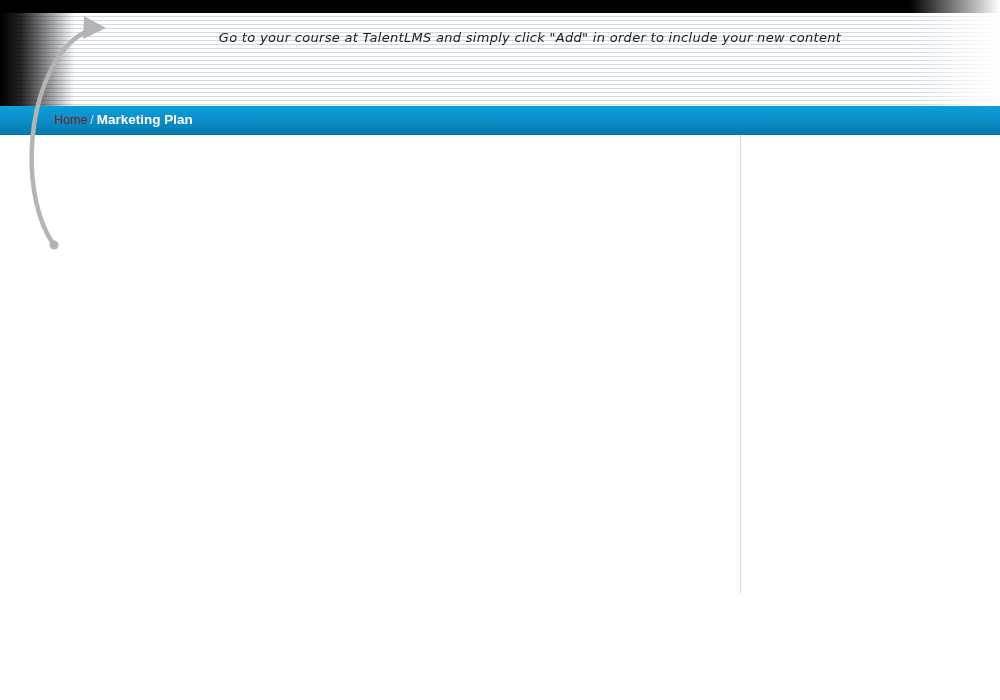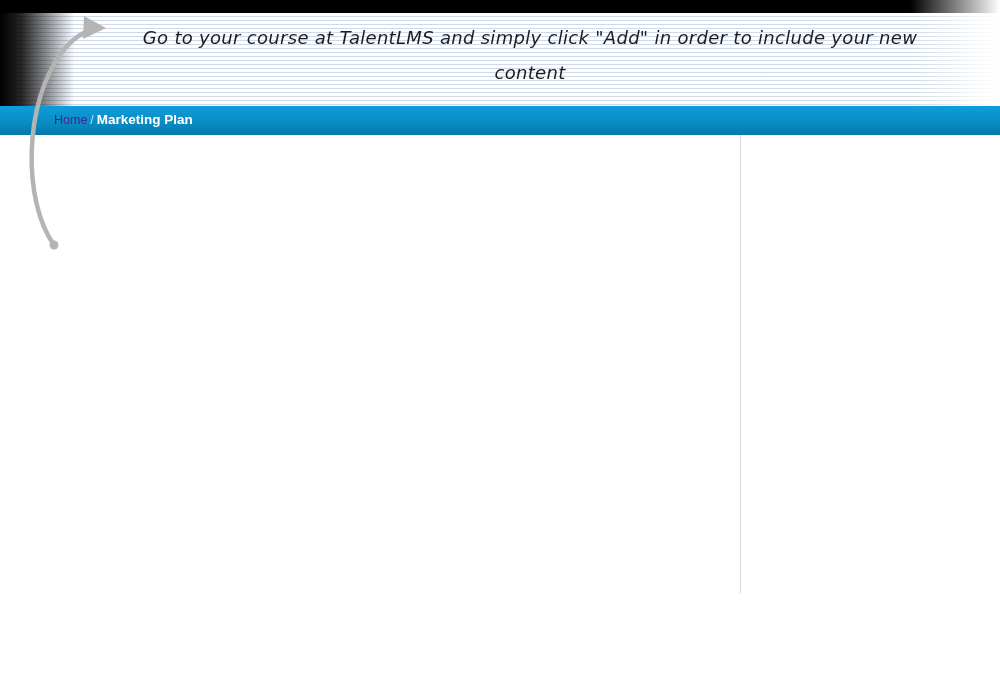--- a/index.html
+++ b/index.html
@@ -59,21 +59,21 @@
   }
 
   .annotation {
     position: absolute;
     left: 130px;
     top: 20px;
     width: 800px;
     text-align: center;
     font-family: "DejaVu Sans", sans-serif;
     font-style: italic;
-    font-size: 18px;
+    font-size: 13px;
     line-height: 35px;
     color: #1c1c1c;
     letter-spacing: 0.3px;
     z-index: 6;
   }
 
   .arrow-svg {
     position: absolute;
     left: 20px;
     top: 10px;
@@ -94,21 +94,21 @@
   }
   .crumb-inner {
     position: absolute;
     left: 54px;
     top: 112px;
     z-index: 5;
     font-size: 12.5px;
     color: #ffffff;
     white-space: nowrap;
   }
-  .crumb-home { color: #4c1d95; }
+  .crumb-home { color: #7f1d1d; }
   .crumb-sep  { color: #bcdff4; margin: 0 3px; }
   .crumb-current { font-weight: bold; font-size: 13.5px; }
 
   
   .page {
     position: absolute;
     left: 47px;
     top: 135px;
     width: 953px;
     height: 458px;

